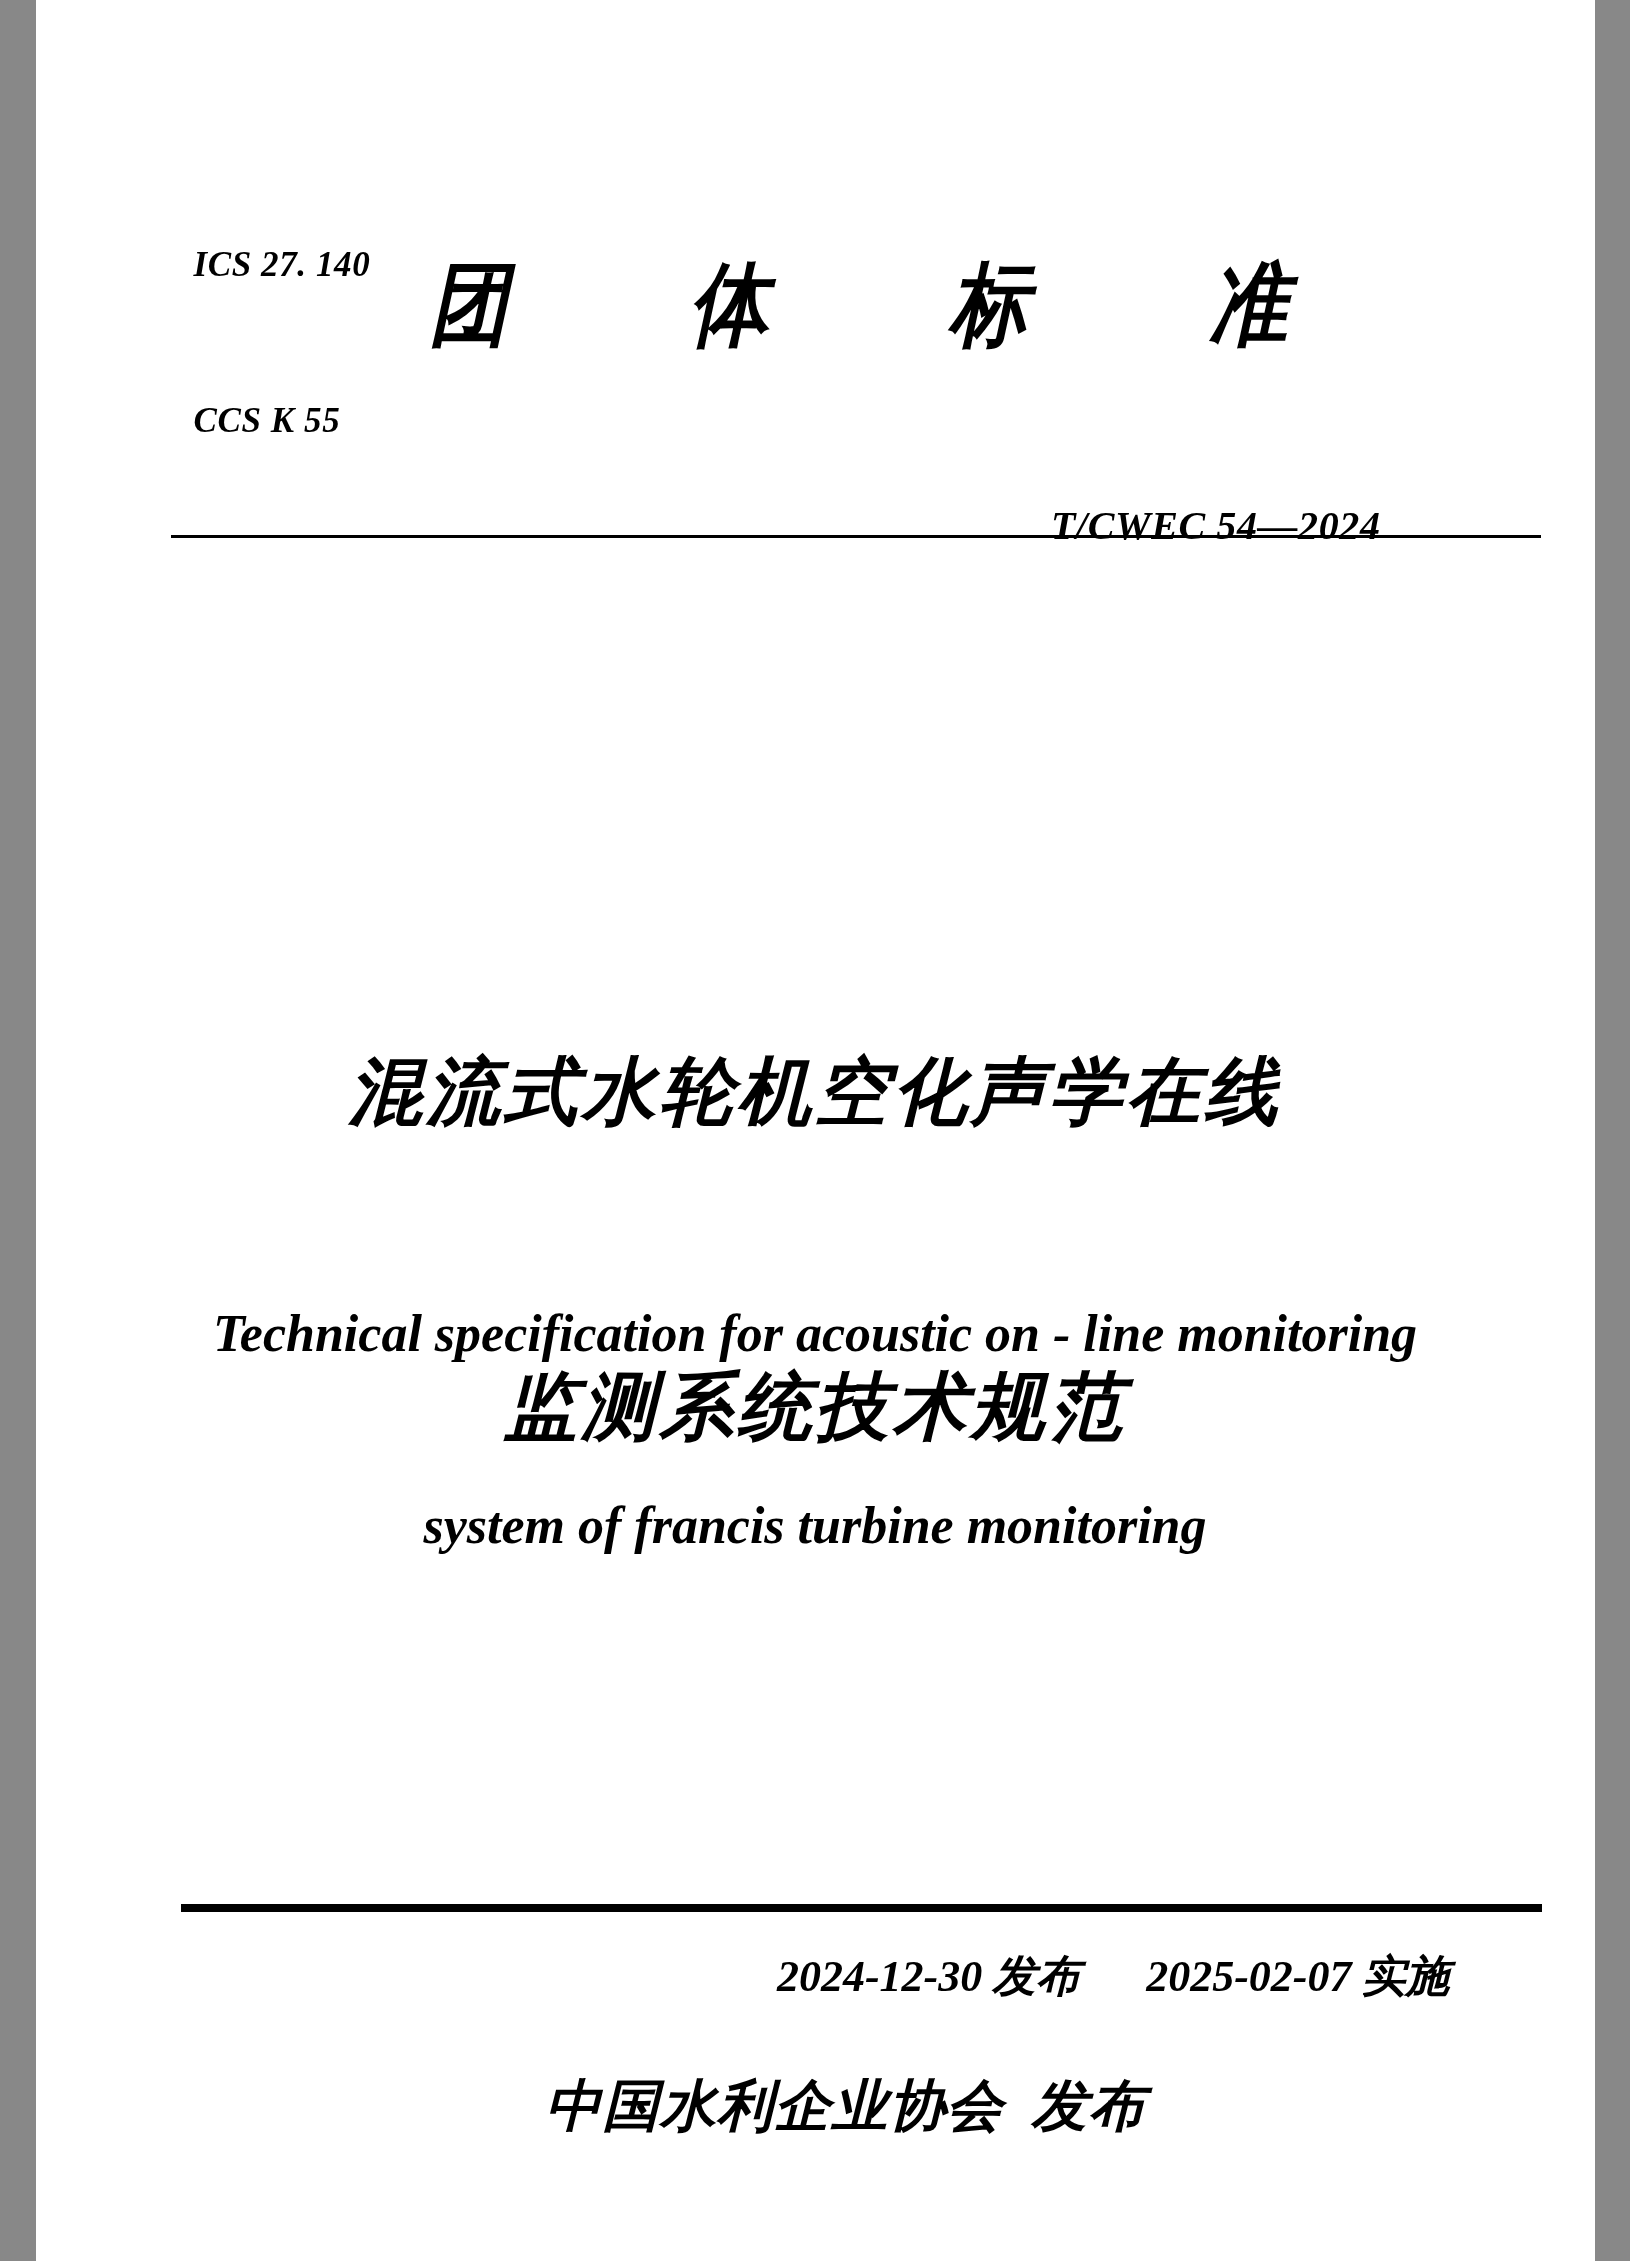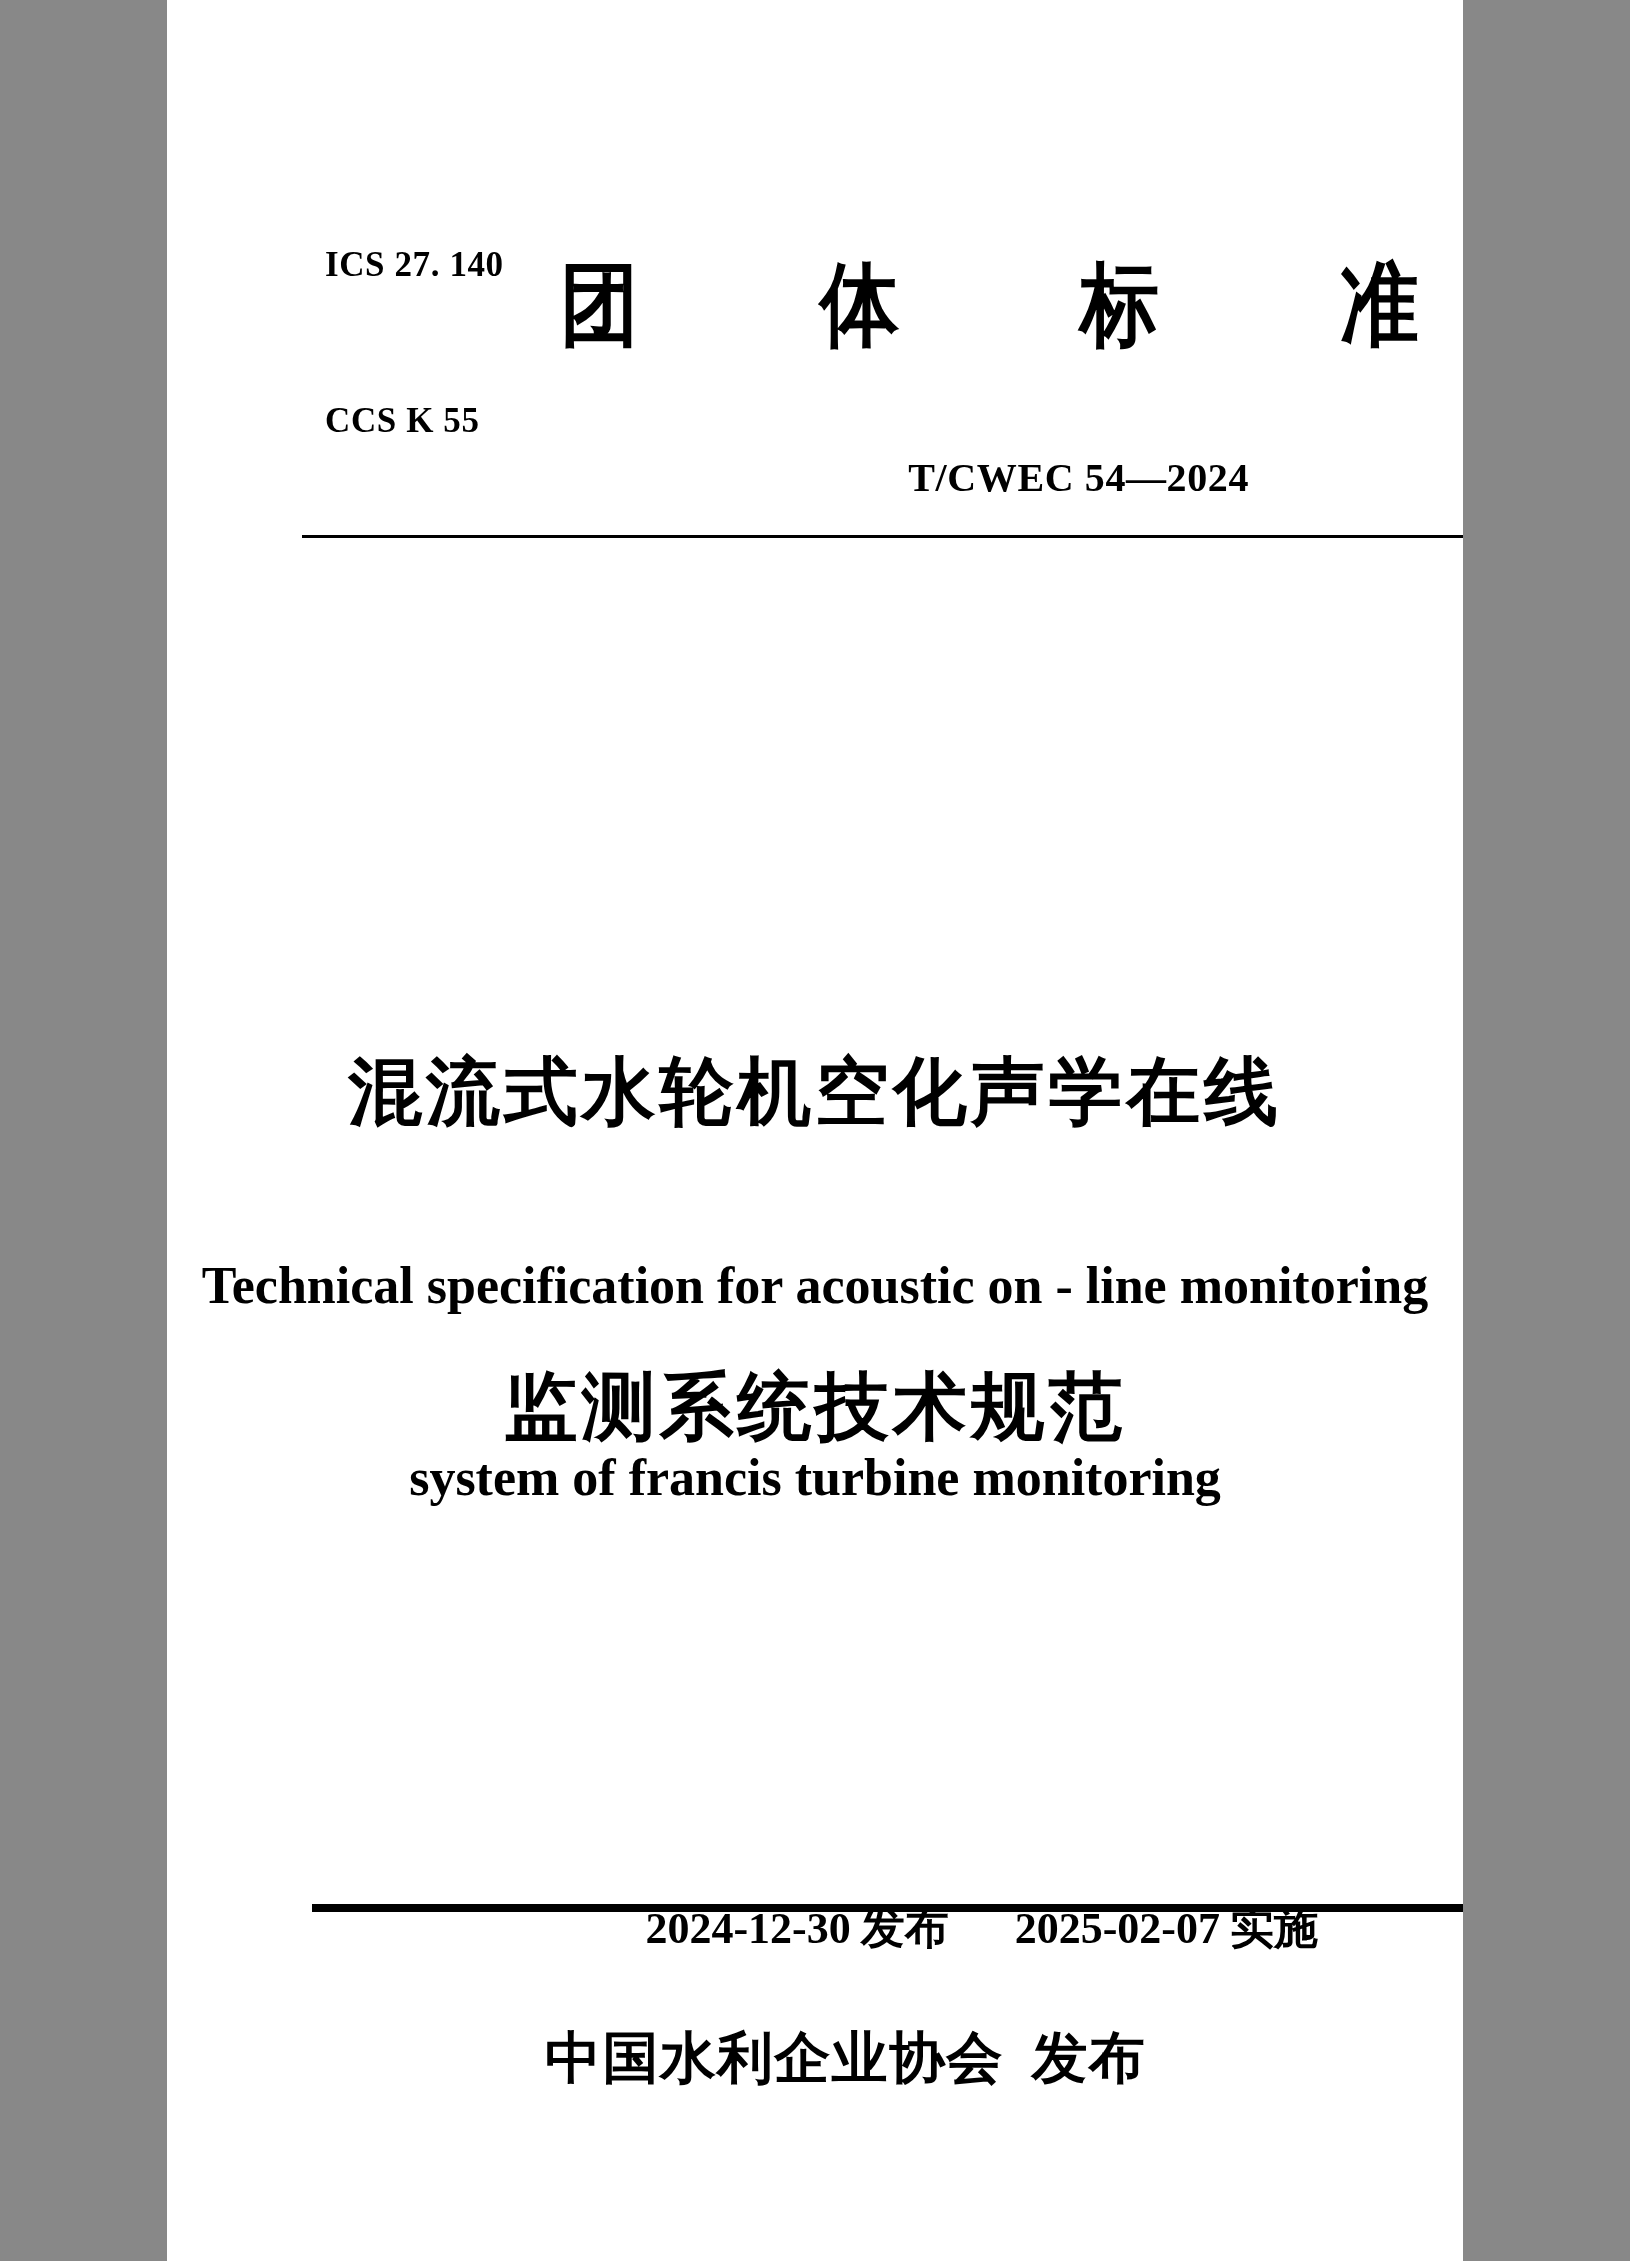--- a/index.html
+++ b/index.html
@@ -1,26 +1,27 @@
 <!DOCTYPE html>
 <html style="font-size:10px"><head>
 <meta charset="utf-8">
 <style>
   html, body { margin: 0; padding: 0; background: #888; }
   .page {
     position: relative;
-    width: 1296px;
+    width: 1559px;
     height: 2261px;
     margin: 0 auto;
     background: #ffffff;
     color: #000000;
     overflow: hidden;
     font-family: "Liberation Serif", "DejaVu Serif", serif;
+    font-style: italic;
   }
-  .serif { font-family: "Liberation Serif", "DejaVu Serif", serif; }
+  .serif { font-family: "Liberation Serif", "DejaVu Serif", serif; margin-top: 48px; }
   .sans  { font-family: "Liberation Sans", "DejaVu Sans", sans-serif; }
 
   
   .ics-block {
     position: absolute;
     left: 158px;
     top: 135px;
     font-size: 35px;
     font-weight: bold;
     line-height: 52px;

